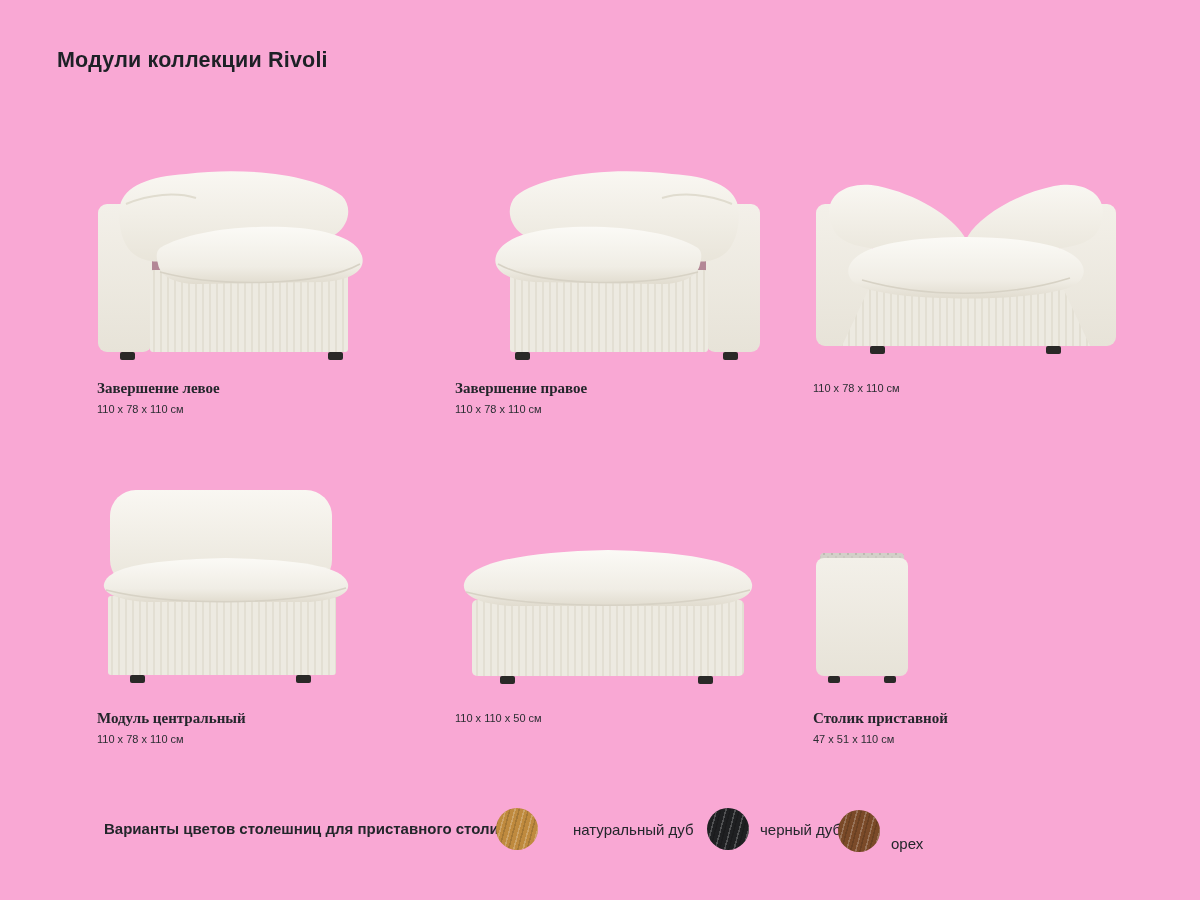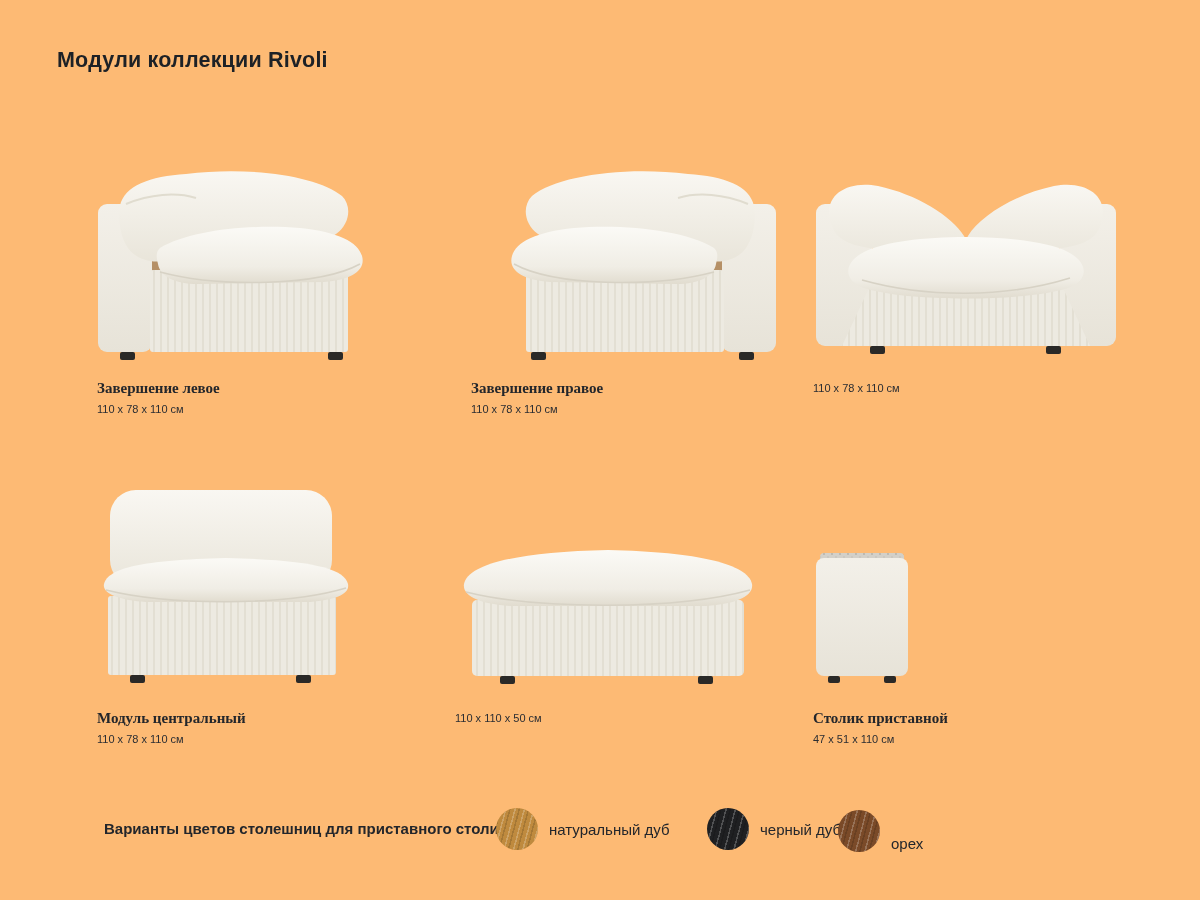--- a/index.html
+++ b/index.html
@@ -1,17 +1,17 @@
 <!DOCTYPE html>
 <html><head>
 <meta charset="utf-8">
 <style>
   html,body{margin:0;padding:0;background:#ffffff;}
   body{font-family:"Liberation Sans", sans-serif;color:#22252a;}
-  .stage{position:relative;width:1200px;height:900px;background:#fdba74;overflow:hidden;}
+  .stage{position:relative;width:1200px;height:900px;background:#f9a8d4;overflow:hidden;}
 
   .page-title{position:absolute;left:57px;top:48px;font-size:21.5px;font-weight:600;
     color:#1d2126;letter-spacing:.2px;}
 
   .card{position:absolute;width:320px;}
   .img-box{width:320px;display:flex;align-items:flex-end;justify-content:center;}
   .img-box svg{display:block;}
   .r1 .img-box{height:225px;}
   .r2 .img-box{height:205px;}
   .plabel{padding-left:7px;}
@@ -81,21 +81,21 @@
         <rect x="30" y="212" width="15" height="8" rx="2" fill="#2a2927"></rect>
         <rect x="238" y="212" width="15" height="8" rx="2" fill="#2a2927"></rect>
       </svg>
     </div>
     <div class="plabel">
       <div class="pname">Завершение левое</div>
       <div class="pdims">110 x 78 x 110 см</div>
     </div>
   </div>
 
-  <div class="card r1" style="left:464px;top:140px;">
+  <div class="card r1" style="left:448px;top:140px;">
     <div class="img-box">
       <svg viewBox="0 0 320 225" width="320" height="225">
         <g transform="translate(320 0) scale(-1 1)">
           <rect x="8" y="64" width="54" height="148" rx="9" fill="url(#gFab)"></rect>
           <path d="M62 100 L100 112 L100 136 L62 136 Z" fill="#6e6657" opacity=".5"></path>
           <rect x="60" y="130" width="198" height="82" rx="3" fill="url(#pRibs)"></rect>
           <path d="M30 66 C 34 46 60 36 96 34 C 160 26 228 36 252 56 C 262 66 260 84 246 94
                    C 226 108 196 100 168 98 C 136 96 108 102 88 116 C 70 126 48 122 38 108
                    C 30 96 28 80 30 66 Z" fill="url(#gBack)"></path>
           <path d="M36 64 C 60 54 86 52 106 58" fill="none" stroke="#e0dccf" stroke-width="2"></path>
@@ -181,21 +181,21 @@
       </svg>
     </div>
     <div class="plabel">
       <div class="pname">Столик приставной</div>
       <div class="pdims">47 x 51 x 110 см</div>
     </div>
   </div>
 
   <div class="legend-caption">Варианты цветов столешниц для приставного столика</div>
 
-  <div class="swatch-group" style="left:496px;">
+  <div class="swatch-group" style="left:496px;gap:24px;">
     <div class="swatch" style="background-color: rgb(191, 138, 62);"></div>
     <div class="swatch-label">натуральный дуб</div>
   </div>
 
   <div class="swatch-group" style="left:707px;justify-content:flex-end;">
     <div class="swatch" style="background-color: rgb(31, 32, 34);"></div>
     <div class="swatch-label">черный дуб</div>
   </div>
 
   <div class="swatch-group" style="left:838px;align-items:flex-end;">

